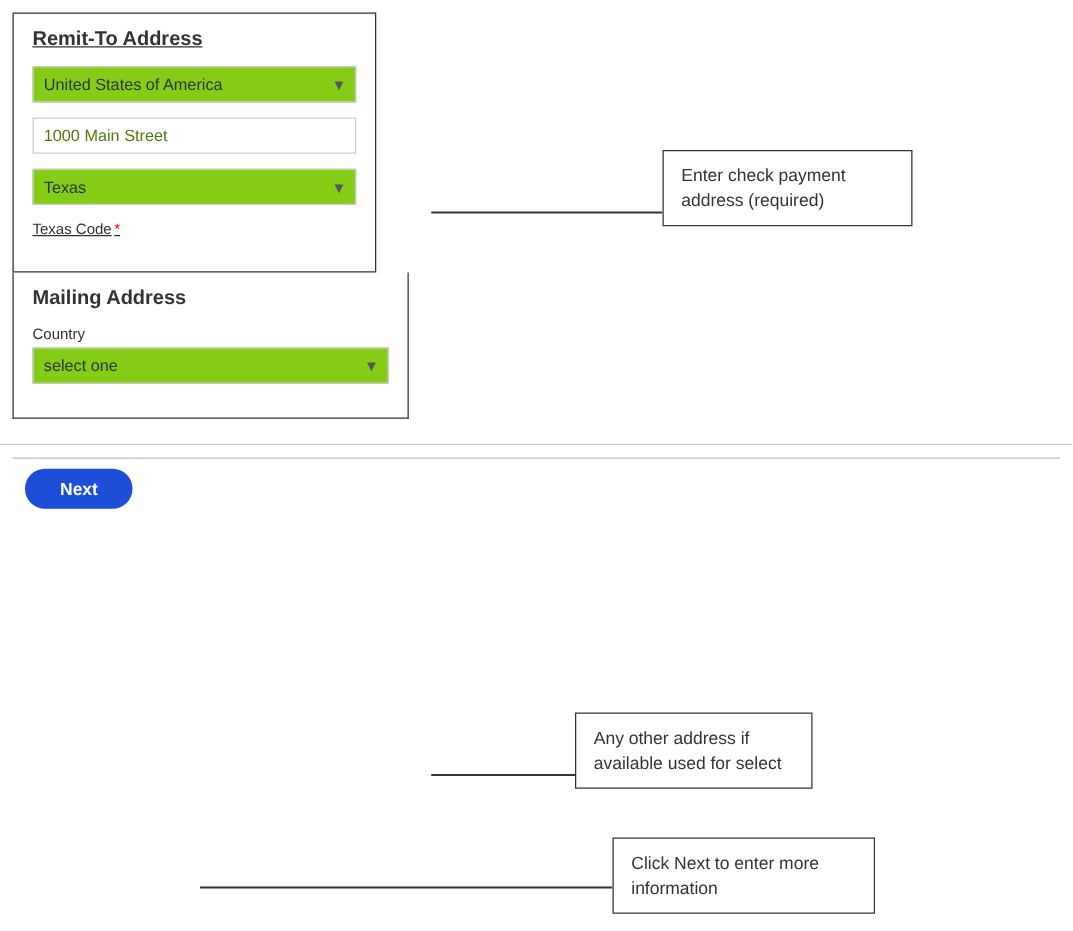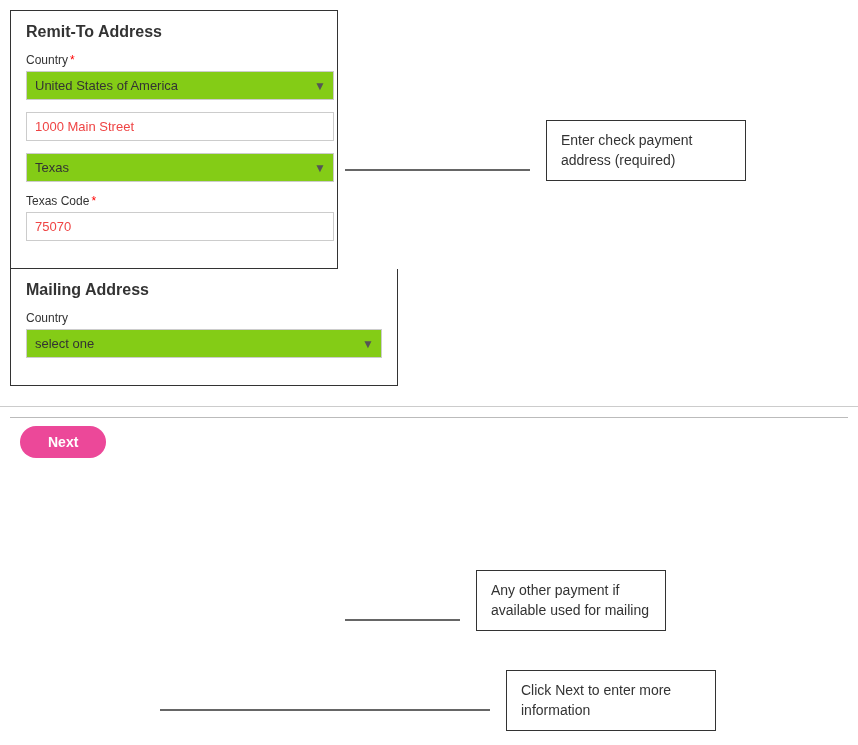--- a/index.html
+++ b/index.html
@@ -19,23 +19,24 @@
       overflow: hidden;
     }
 
     .main-container {
       padding: 10px;
       position: relative;
     }
 
     .section-box {
       border: 1px solid #333;
-      padding: 12px 3px 15px 15px;
-      width: 328px;
-      position: relative;
+      padding: 12px 15px 15px 15px;
+      width: 291px;
+      position: relative;
+      text-decoration: underline;
     }
 
     .section-title {
       font-size: 16px;
       font-weight: bold;
       margin-bottom: 12px;
     }
 
     .field-group {
       margin-bottom: 12px;
@@ -50,21 +51,21 @@
     .field-label .required {
       color: red;
       margin-left: 2px;
     }
 
     .field-input {
       width: 100%;
       border: 1px solid #ccc;
       padding: 6px 8px;
       font-size: 13px;
-      color: #ef4444;
+      color: #4d7c0f;
       outline: none;
       border-radius: 0;
     }
 
     .field-select-wrapper {
       position: relative;
       width: 100%;
     }
 
     .field-select {
@@ -85,47 +86,46 @@
       top: 50%;
       transform: translateY(-50%);
       pointer-events: none;
       color: #555;
       font-size: 12px;
     }
 
     .section-box-bottom {
       border: 1px solid #333;
       padding: 12px 15px 15px 15px;
-      width: 388px;
+      width: 317px;
       margin-top: 0;
     }
 
     
     .callout-box {
       border: 1.5px solid #333;
       padding: 10px 14px;
       position: absolute;
       background: white;
       font-size: 14px;
       line-height: 1.4;
-      margin-left: 16px;
     }
 
     
     .bottom-area {
       border-top: 1px solid #bbb;
       margin-top: 0;
       padding-top: 8px;
       display: flex;
       align-items: center;
       width: 100%;
     }
 
     .btn-next {
-      background: #ec4899;
+      background: #1d4ed8;
       color: white;
       border: none;
       border-radius: 20px;
       padding: 8px 28px;
       font-size: 14px;
       font-weight: bold;
       cursor: pointer;
       margin-left: 10px;
     }
 
@@ -150,23 +150,20 @@
 
     <line x1="345" y1="620" x2="460" y2="620" stroke="#333" stroke-width="1.5"></line>
 
     <line x1="160" y1="710" x2="490" y2="710" stroke="#333" stroke-width="1.5"></line>
   </svg>
 
   <div class="section-box">
     <div class="section-title">Remit-To Address</div>
 
     <div class="field-group">
-      <div class="field-label">
-        <span>Country</span><span class="required">*</span>
-      </div>
       <div class="field-select-wrapper">
         <select class="field-select">
           <option value="United States of America">United States of America</option>
           <option value="Canada">Canada</option>
           <option value="Mexico">Mexico</option>
         </select>
         <span class="select-arrow">▼</span>
       </div>
     </div>
 
@@ -184,21 +181,20 @@
           <option value="Florida">Florida</option>
         </select>
         <span class="select-arrow">▼</span>
       </div>
     </div>
 
     <div class="field-group">
       <div class="field-label">
         <span>Texas Code</span><span class="required">*</span>
       </div>
-      <input class="field-input" type="text" value="75070" style="">
     </div>
   </div>
 
   <div class="section-box-bottom" style="margin-top: 0; border-top: none;">
     <div class="section-title">Mailing Address</div>
 
     <div class="field-group">
       <div class="field-label">Country</div>
       <div class="field-select-wrapper">
         <select class="field-select">
@@ -216,20 +212,20 @@
 
   <div class="bottom-area" style="margin-top: 10px;">
     <button class="btn-next">Next</button>
   </div>
 
   <div class="callout-box" style="left: 530px; top: 120px; width: 200px;">
     <span>Enter check payment address (required)</span>
   </div>
 
   <div class="callout-box" style="left: 460px; top: 570px; width: 190px;">
-    <span>Any other payment if available used for mailing</span>
+    <span>Any other address if available used for select</span>
   </div>
 
   <div class="callout-box" style="left: 490px; top: 670px; width: 210px;">
     <span>Click Next to enter more information</span>
   </div>
 
 </div>
 
 </body></html>

